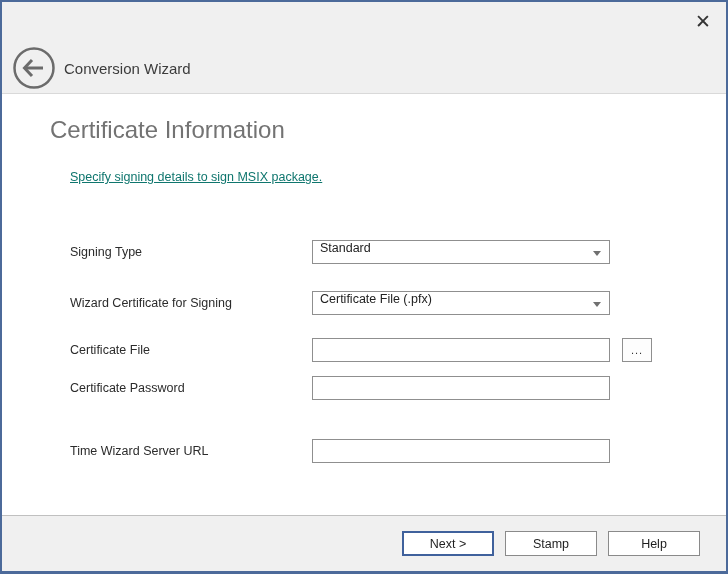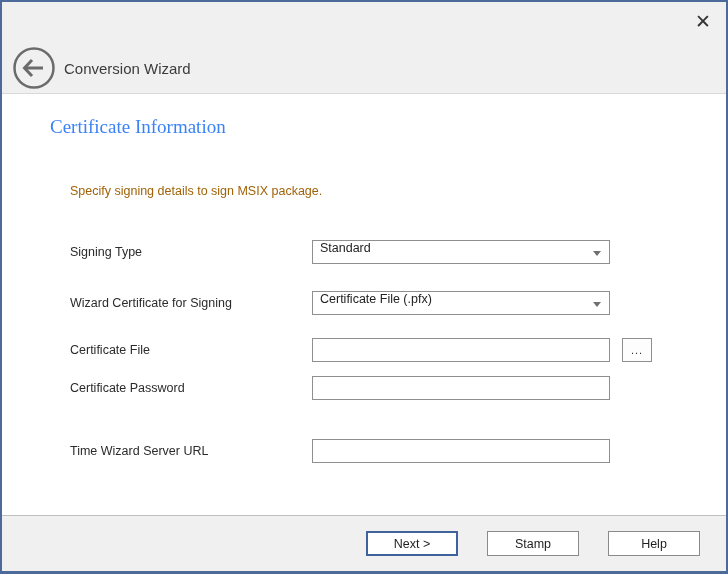--- a/index.html
+++ b/index.html
@@ -37,25 +37,25 @@
   .header-title {
     position:absolute; left:62px; top:44px; height:44px;
     display:flex; align-items:center;
     font-size:15px; color:#3c3c3c;
   }
 
   
   .content { position:relative; flex:1 1 auto; background:#ffffff; }
   .page-title {
     position:absolute; left:48px; top:22px;
-    font-size:19px; font-weight:400; color:#3b82f6;font-family:Liberation Serif, serif;
+    font-size:24px; font-weight:400; color:#737373;
   }
   .page-desc {
-    position:absolute; left:68px; top:90px;
-    font-size:12.5px; color:#a16207;
+    position:absolute; left:68px; top:76px;
+    font-size:12.5px; color:#0f766e;text-decoration:underline;
   }
   .form-row { position:absolute; left:0; width:100%; height:24px; }
   .form-label {
     position:absolute; left:68px; top:0; height:24px;
     display:flex; align-items:center;
     font-size:12.5px; color:#2b2b2b;
   }
   .field-box {
     position:absolute; left:310px; top:0;
     width:298px; height:24px;
@@ -92,21 +92,21 @@
   
   .row-1 { top:146px; } .row-2 { top:197px; }
   .row-3 { top:244px; } .row-4 { top:282px; } .row-5 { top:345px; }
 
   
   .footer {
     flex:0 0 56px; height:56px;
     background:#f0f0f0;
     border-top:1px solid #c0c0c0;
     display:flex; align-items:center; justify-content:flex-end;
-    gap:29px; padding-right:26px;
+    gap:11px; padding-right:26px;
   }
   .btn {
     width:92px; height:25px;
     background:#ffffff; border:1px solid #8a8a8a;
     font-family:"Liberation Sans", sans-serif;
     font-size:12.5px; color:#1f1f1f; cursor:pointer;
   }
   .btn.primary { border:2px solid #3F619C; }
 </style>
 </head>

